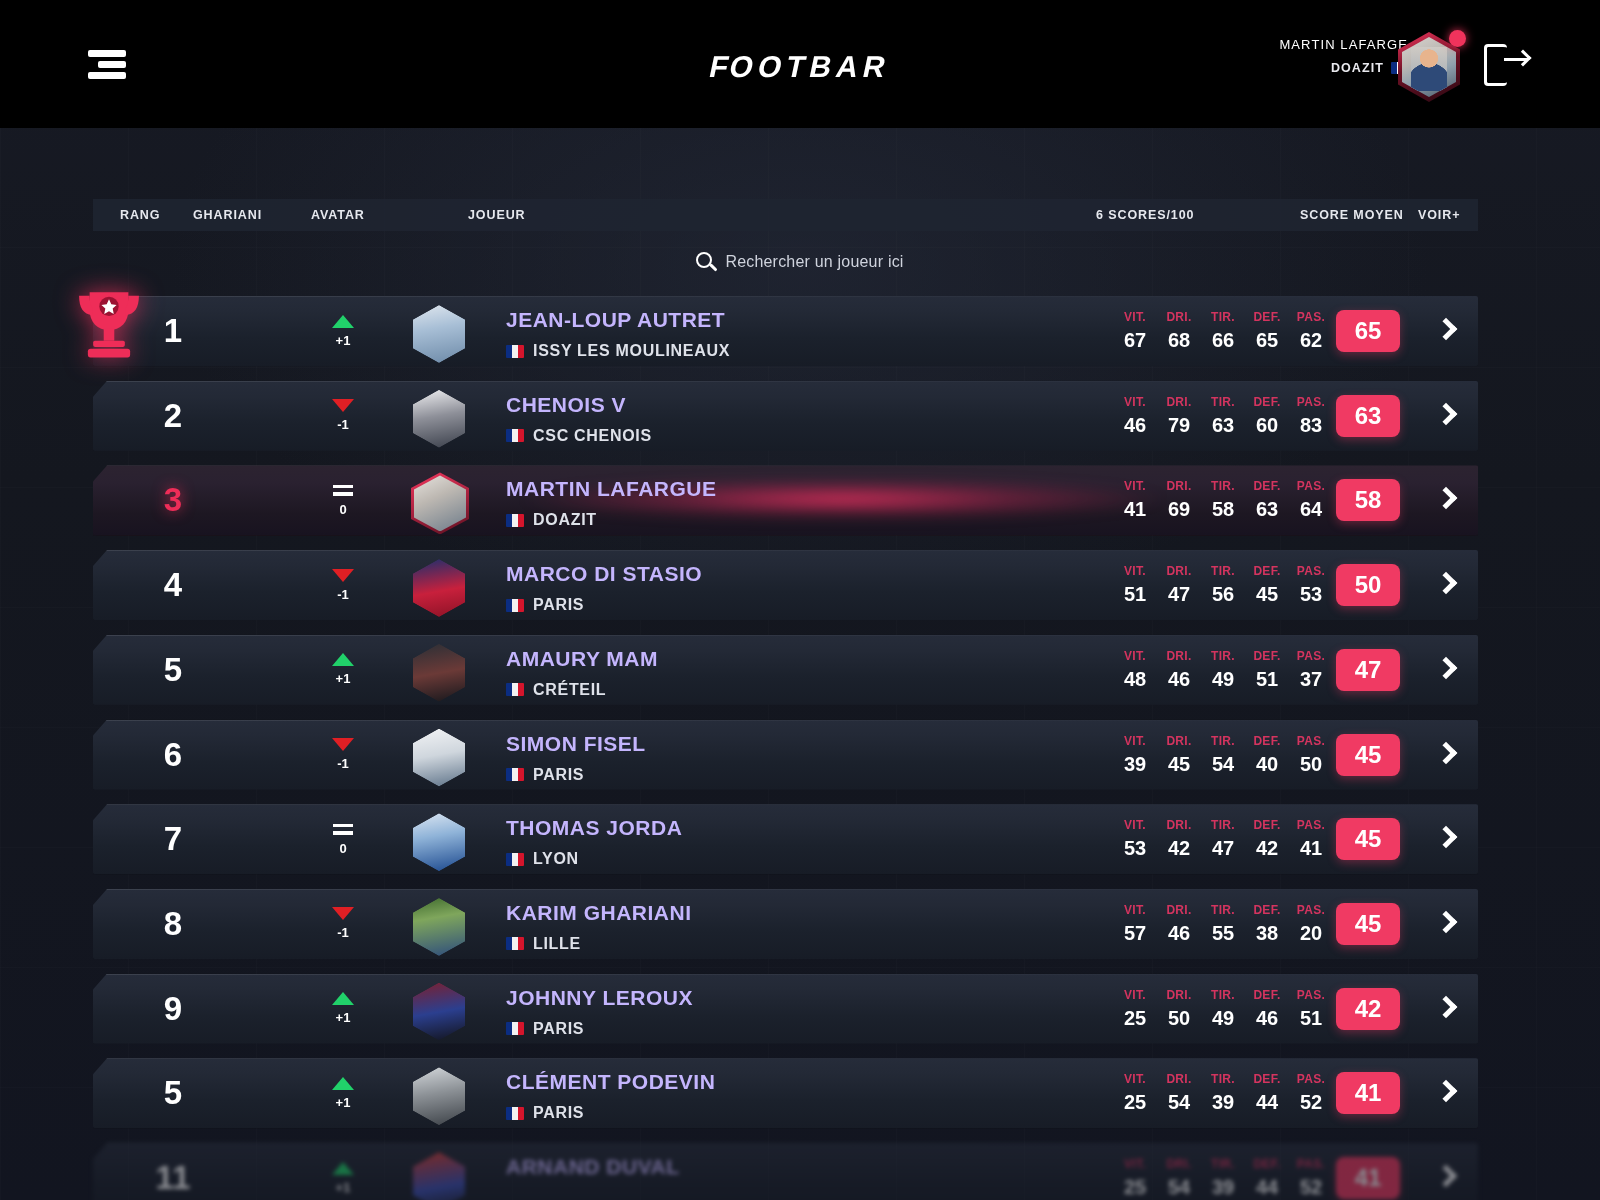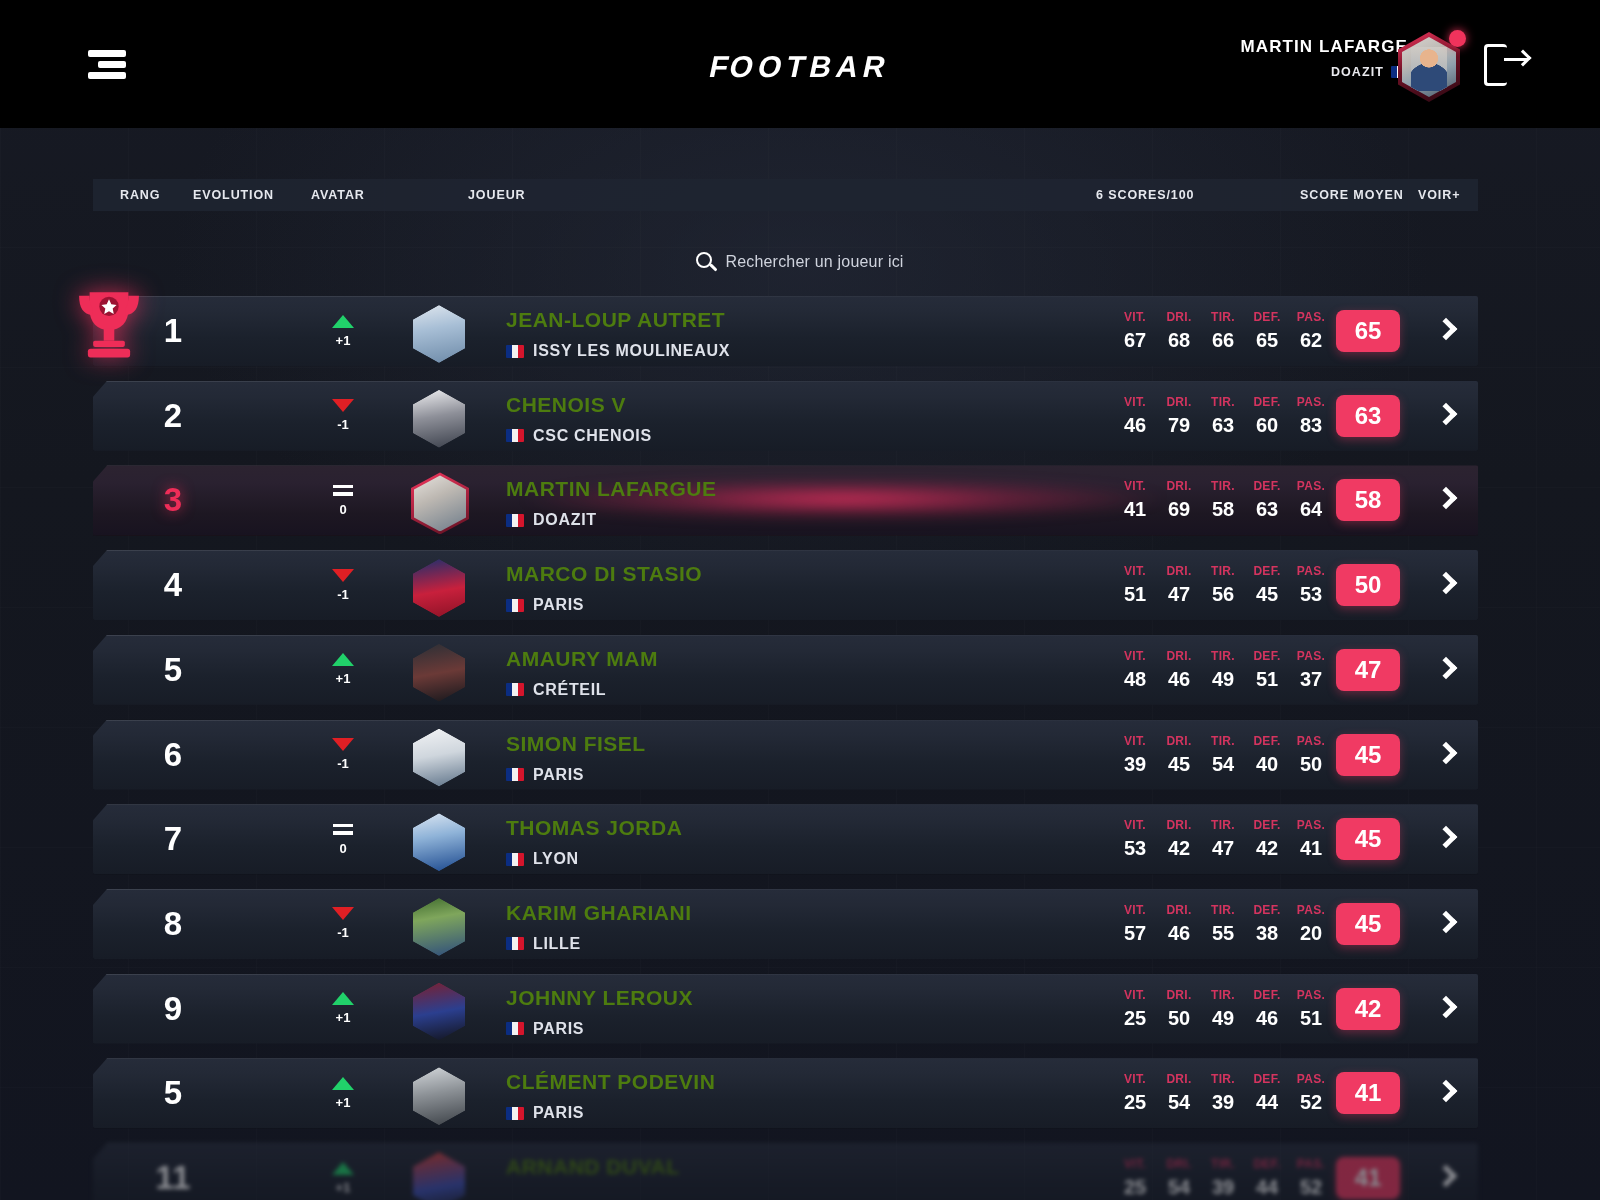--- a/index.html
+++ b/index.html
@@ -30,21 +30,21 @@
   .burger i:nth-child(2){top:11px;left:10px;width:28px;}
   .burger i:nth-child(3){top:22px;left:0;width:38px;}
 
   .logo{position:absolute;left:0;right:0;top:50px;text-align:center;
     font-size:30px;font-weight:700;letter-spacing:5px;color:#fff;font-style:italic;}
   .logo .f{display:inline-block;font-style:normal;transform:skewX(-12deg);
     letter-spacing:0;margin-right:1px;}
   .logo .rest{display:inline-block;font-style:normal;transform:skewX(-12deg);}
 
   .userblock{position:absolute;right:192px;top:38px;text-align:right;line-height:1;}
-  .user-name{font-size:17px;font-weight:700;letter-spacing:1.1px;color:#fff;}
+  .user-name{font-size:13px;font-weight:400;letter-spacing:1.1px;color:#fff;}
   .user-sub{margin-top:11px;font-size:12.5px;font-weight:700;letter-spacing:1.1px;
     color:#e9e9ee;display:flex;align-items:center;justify-content:flex-end;gap:7px;}
   .flagmini{display:inline-block;width:17px;height:12px;border-radius:1px;overflow:hidden;
     background:linear-gradient(90deg,#0b2d82 0 33.3%, #fff 33.3% 66.6%, #d5152c 66.6% 100%);}
 
   .hexavatar{position:absolute;right:140px;top:32px;width:62px;height:70px;}
   .hexavatar .hx{position:absolute;inset:0;
     clip-path:polygon(50% 0%,100% 25%,100% 75%,50% 100%,0% 75%,0% 25%);
     background:linear-gradient(160deg,#f3365e,#6d1024 45%,#2a0812);}
   .hexavatar .hx-in{position:absolute;left:4px;top:5px;right:4px;bottom:5px;
@@ -60,21 +60,21 @@
     background:#f0335c;box-shadow:0 0 10px rgba(240,51,92,.9);}
 
   .logout{position:absolute;right:70px;top:44px;width:46px;height:42px;cursor:pointer;}
   .logout .doorm{position:absolute;left:0;top:0;width:23px;height:42px;
     border:3px solid #fff;border-radius:4px;border-right:none;}
   .logout .arrw{position:absolute;left:20px;top:14px;width:24px;height:3px;background:#fff;}
   .logout .arrh{position:absolute;left:33px;top:8px;width:12px;height:12px;
     border-top:3px solid #fff;border-right:3px solid #fff;transform:rotate(45deg);}
 
   
-  .colhead{position:absolute;left:93px;top:179px;width:1385px;height:32px;
+  .colhead{position:absolute;left:93px;top:199px;width:1385px;height:32px;
     background:rgba(31,36,49,.88);display:flex;align-items:center;z-index:5;}
   .colhead span{position:absolute;font-size:12.5px;font-weight:700;letter-spacing:.9px;
     color:#e6e8ee;white-space:nowrap;}
 
   
   .searchwrap{position:absolute;left:0;right:0;top:248px;height:28px;z-index:5;
     display:flex;align-items:center;justify-content:center;gap:8px;}
   .srch-ic{width:21px;height:21px;position:relative;}
   .srch-ic .c{position:absolute;left:0;top:0;width:16px;height:16px;border:2.6px solid #fff;
     border-radius:50%;}
@@ -118,21 +118,21 @@
   .evo-val{font-size:13px;font-weight:700;color:#fff;}
 
   .av{position:absolute;left:320px;top:9px;width:52px;height:58px;
     clip-path:polygon(50% 0%,100% 25%,100% 75%,50% 100%,0% 75%,0% 25%);}
   .av.ring{left:318px;top:7px;width:58px;height:62px;
     background:linear-gradient(160deg,#f3365e,#5e0f20);padding:3px;}
   .av .inner{width:100%;height:100%;
     clip-path:polygon(50% 0%,100% 25%,100% 75%,50% 100%,0% 75%,0% 25%);}
 
   .pname{position:absolute;left:413px;top:12px;font-size:21px;font-weight:700;
-    letter-spacing:.5px;color:#4d7c0f;white-space:nowrap;}
+    letter-spacing:.5px;color:#c4b5fd;white-space:nowrap;}
   .pclub{position:absolute;left:413px;top:46px;display:flex;align-items:center;gap:9px;}
   .pclub .fl{width:18px;height:13px;border-radius:1px;
     background:linear-gradient(90deg,#0b2d82 0 33.3%, #f2f2f2 33.3% 66.6%, #d5152c 66.6% 100%);}
   .pclub .ct{font-size:16px;font-weight:600;letter-spacing:.7px;color:#dfe2ea;}
 
   .stats{position:absolute;left:1020px;top:0;height:70px;display:flex;align-items:center;gap:0;}
   .stat{width:44px;text-align:center;}
   .stat .lb{font-size:12px;font-weight:700;color:#d4345f;letter-spacing:.3px;}
   .stat .vl{margin-top:5px;font-size:20px;font-weight:700;color:#fff;}
 
@@ -195,21 +195,21 @@
 
   <div class="logout">
     <div class="doorm"></div>
     <div class="arrw"></div>
     <div class="arrh"></div>
   </div>
 </div>
 
 <div class="colhead">
   <span style="left:27px">RANG</span>
-  <span style="left:100px">EVOLUTION</span>
+  <span style="left:100px">GHARIANI</span>
   <span style="left:218px">AVATAR</span>
   <span style="left:375px">JOUEUR</span>
   <span style="left:1003px">6 SCORES/100</span>
   <span style="left:1207px">SCORE MOYEN</span>
   <span style="left:1325px">VOIR+</span>
 </div>
 
 <div class="searchwrap">
   <span class="srch-ic">
       <i class="c"></i>

